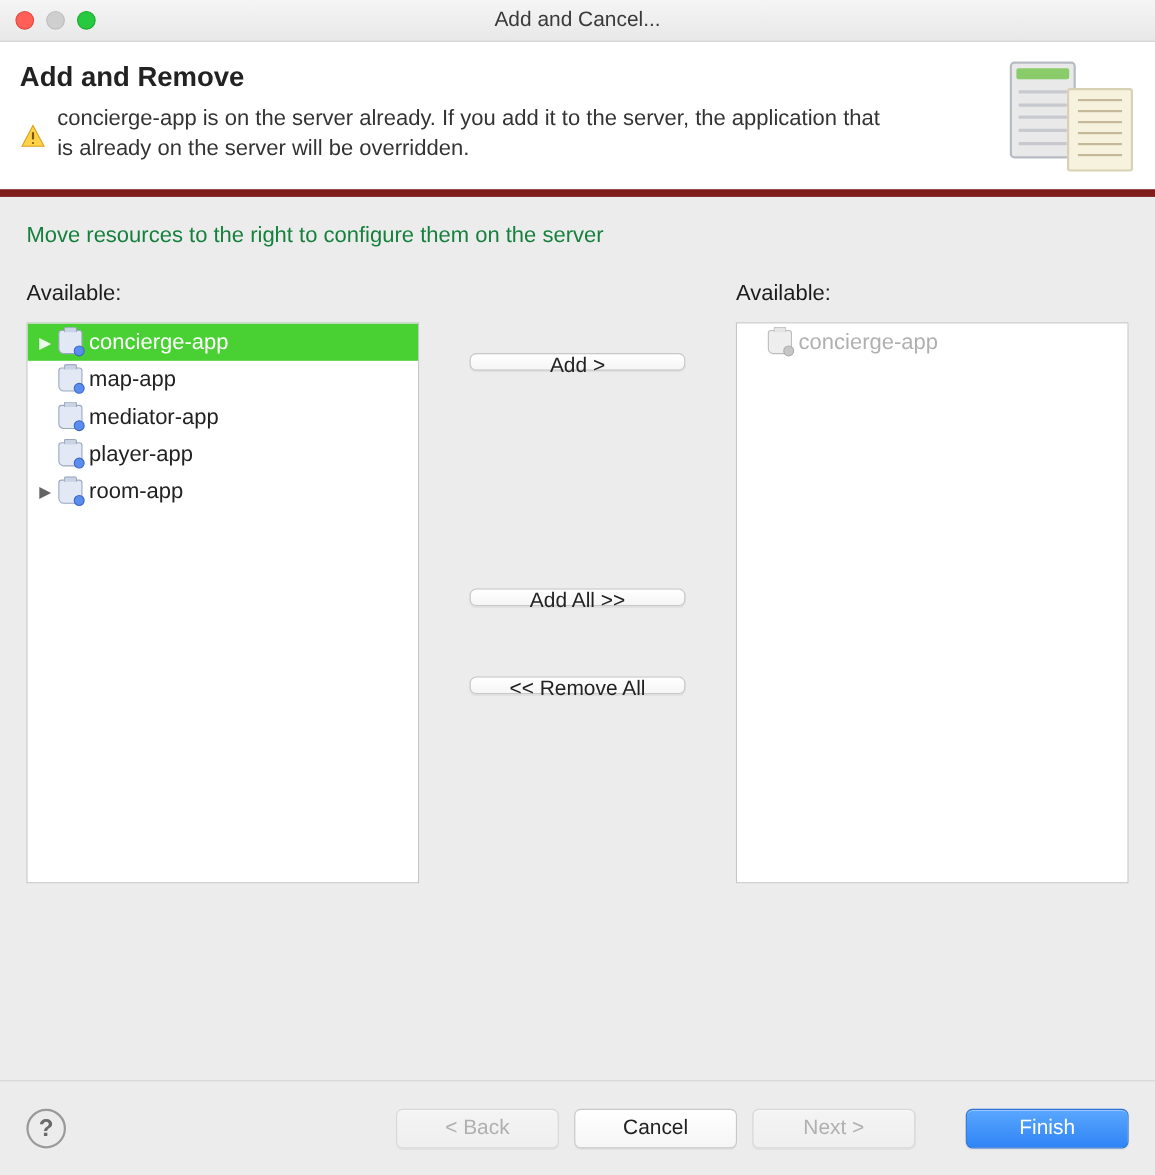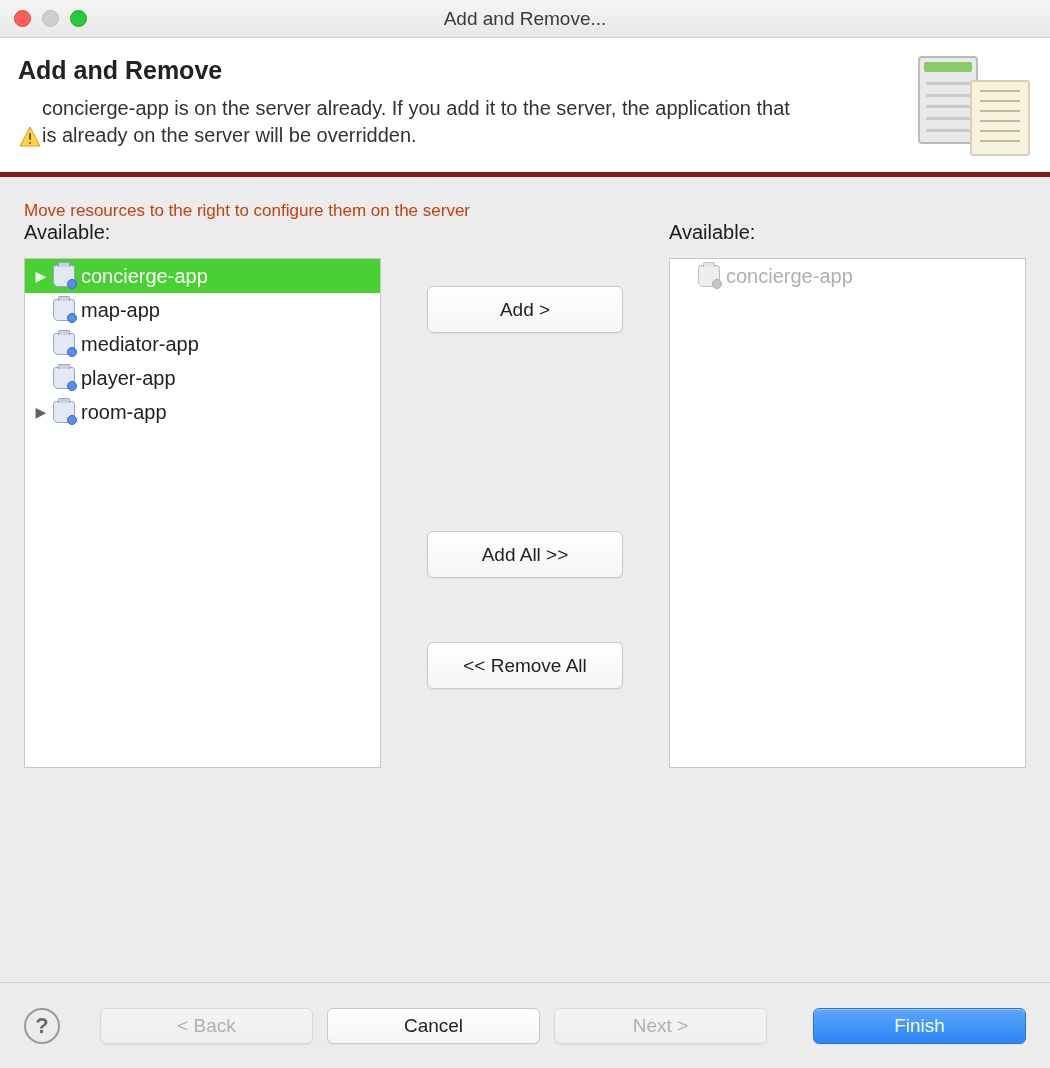--- a/index.html
+++ b/index.html
@@ -4,83 +4,83 @@
 <style>
   * { box-sizing: border-box; margin: 0; padding: 0; }
   html, body { width: 1050px; height: 1068px; font-family: -apple-system, "Helvetica Neue", Arial, sans-serif; background: #ececec; overflow: hidden; }
   .titlebar { height: 38px; background: linear-gradient(#f5f5f5,#e8e8e8); border-bottom: 1px solid #d0d0d0; display: flex; align-items: center; position: relative; }
   .traffic { display: flex; gap: 11px; padding-left: 14px; }
   .tl { width: 17px; height: 17px; border-radius: 50%; }
   .tl.red { background: #ff5f56; border: 1px solid #e1483f; }
   .tl.yellow { background: #cfcfcf; border: 1px solid #bdbdbd; }
   .tl.green { background: #27c93f; border: 1px solid #1aab29; }
   .title-text { position: absolute; left: 0; right: 0; text-align: center; font-size: 19px; color: #3a3a3a; pointer-events: none; }
-  .header { background: #ffffff; border-bottom: 5px solid #7f1d1d; padding: 18px 20px 16px 18px; display: flex; gap: 14px; }
+  .header { background: #ffffff; border-bottom: 7px solid #7f1d1d; padding: 18px 20px 16px 18px; display: flex; gap: 14px; }
   .header-left { flex: 1; }
   .header-title { font-size: 25px; font-weight: 700; color: #222; margin-bottom: 10px; }
-  .header-msg-row { display: flex; align-items: flex-end; }
+  .header-msg-row { display: flex; gap: 10px; align-items: center; }
   .warn-icon { width: 24px; height: 24px; flex: none; margin-top: 3px; }
   .header-msg { font-size: 20px; color: #333; line-height: 1.35; max-width: 760px; }
   .header-img { width: 112px; height: 100px; flex: none; position: relative; }
   .srv { position: absolute; left: 0; top: 0; width: 60px; height: 88px; background: #e9e9ea; border: 2px solid #b7bbc2; border-radius: 4px; }
   .srv::before { content: ""; position: absolute; top: 4px; left: 4px; right: 4px; height: 10px; background: #8acb6a; border-radius: 2px; }
   .srv-lines { position: absolute; top: 20px; left: 6px; right: 6px; bottom: 6px; display: flex; flex-direction: column; justify-content: space-around; }
   .srv-lines div { height: 3px; background: #c7c9ce; border-radius: 1px; }
   .doc { position: absolute; right: 0; bottom: 0; width: 60px; height: 76px; background: #f7f2de; border: 2px solid #d8d1b4; border-radius: 3px; }
   .doc::before { content: ""; position: absolute; inset: 8px; border: 0; background:
      linear-gradient(#c6b99a,#c6b99a) 0 0/100% 2px no-repeat,
      linear-gradient(#c6b99a,#c6b99a) 0 10px/100% 2px no-repeat,
      linear-gradient(#c6b99a,#c6b99a) 0 20px/100% 2px no-repeat,
      linear-gradient(#c6b99a,#c6b99a) 0 30px/100% 2px no-repeat,
      linear-gradient(#c6b99a,#c6b99a) 0 40px/100% 2px no-repeat,
      linear-gradient(#c6b99a,#c6b99a) 0 50px/100% 2px no-repeat; }
   .body { padding: 24px 24px 0 24px; }
-  .instr { font-size: 17px; color: #c2410c; }
+  .instr { font-size: 20px; color: #15803d; margin-bottom: 30px; }
   .columns { display: flex; gap: 46px; }
   .col { flex: 1; display: flex; flex-direction: column; }
   .col-label { font-size: 20px; color: #1c1c1c; margin-bottom: 14px; }
   .listbox { background: #fff; border: 1px solid #c6c6c6; height: 510px; overflow: auto; font-size: 20px; }
   .item { display: flex; align-items: center; height: 34px; padding: 0 8px 0 10px; gap: 6px; color: #222; cursor: default; }
   .item.selected { background: #49d033; color: #fff; }
   .item.disabled { color: #b0b0b0; }
   .tw { width: 12px; text-align: center; color: inherit; opacity: .7; font-size: 14px; }
   .tw.sel { color: #fff; opacity: .9; }
   .tw.none { visibility: hidden; }
   .app-icon { width: 22px; height: 22px; position: relative; flex: none; }
   .jar { position: absolute; inset: 0; background: #e2e9f5; border: 1.5px solid #9aa8bf; border-radius: 3px 3px 5px 5px; }
   .jar::before { content:""; position:absolute; top:-4px; left:4px; right:4px; height:4px; background:#c9d3e4; border:1px solid #9aa8bf; border-bottom:none; border-radius:2px 2px 0 0; }
   .dot { position:absolute; right:-2px; bottom:-2px; width:10px; height:10px; background:#5b8def; border:1px solid #3a69c8; border-radius:50%; }
   .app-icon.gray .jar { background:#eee; border-color:#bdbdbd; }
   .app-icon.gray .jar::before { background:#e4e4e4; border-color:#bdbdbd; }
   .app-icon.gray .dot { background:#c6c6c6; border-color:#aeaeae; }
   .mid { width: 196px; display: flex; flex-direction: column; padding-top: 65px; }
-  .btn { height: 47px; background: linear-gradient(#ffffff,#f5f5f5); border: 1px solid #c8c8c8; border-radius: 6px; font-size: 19px; color: #222; cursor: pointer; box-shadow: 0 1px 0 rgba(255,255,255,.4) inset, 0 1px 1px rgba(0,0,0,.05); }
+  .btn { height: 16px; background: linear-gradient(#ffffff,#f5f5f5); border: 1px solid #c8c8c8; border-radius: 6px; font-size: 19px; color: #222; cursor: pointer; box-shadow: 0 1px 0 rgba(255,255,255,.4) inset, 0 1px 1px rgba(0,0,0,.05); }
   .btn.disabled { color: #b0b0b0; background: linear-gradient(#f4f4f4,#efefef); border-color:#d8d8d8; cursor: default; }
   .btn.primary { background: linear-gradient(#5aa7ff,#2f84f6); border-color:#2b72d8; color:#fff;margin-left:32px; }
   .gap-s { height: 62px; }
   .gap-l { height: 136px; }
   .gap-m { height: 64px; }
   .check-row { display: flex; align-items: center; gap: 12px; margin-top: 26px; font-size: 20px; color: #222; }
   .cbx { width: 24px; height: 24px; border-radius: 5px; background: #2a7cff; position: relative; }
   .cbx svg { position: absolute; inset: 3px; }
   .footer { position: absolute; left: 0; right: 0; bottom: 0; height: 86px; border-top: 1px solid #d4d4d4; background: #ececec; display: flex; align-items: center; padding: 0 24px; gap: 14px; }
   .help { width: 36px; height: 36px; border: 2px solid #9a9a9a; border-radius: 50%; display:flex; align-items:center; justify-content:center; color:#6a6a6a; font-weight:700; font-size:22px; cursor:pointer; }
   .foot-spacer { flex: 1; }
-  .foot-btn { width: 213px; height: 36px; }
+  .foot-btn { width: 148px; height: 36px; }
 </style>
 </head>
 <body>
 
 <div class="titlebar">
   <div class="traffic">
     <div class="tl red"></div>
     <div class="tl yellow"></div>
     <div class="tl green"></div>
   </div>
-  <div class="title-text">Add and Remove...</div>
+  <div class="title-text">Add and Cancel...</div>
 </div>
 
 <div class="header">
   <div class="header-left">
     <div class="header-title">Add and Remove</div>
     <div class="header-msg-row">
       <svg class="warn-icon" viewBox="0 0 24 24">
         <path d="M12 2 L22 21 H2 Z" fill="#ffd24a" stroke="#d7a11c" stroke-width="1"></path>
         <rect x="11" y="8" width="2" height="7" rx="1" fill="#7a5800"></rect>
         <rect x="11" y="17" width="2" height="2" rx="1" fill="#7a5800"></rect>

